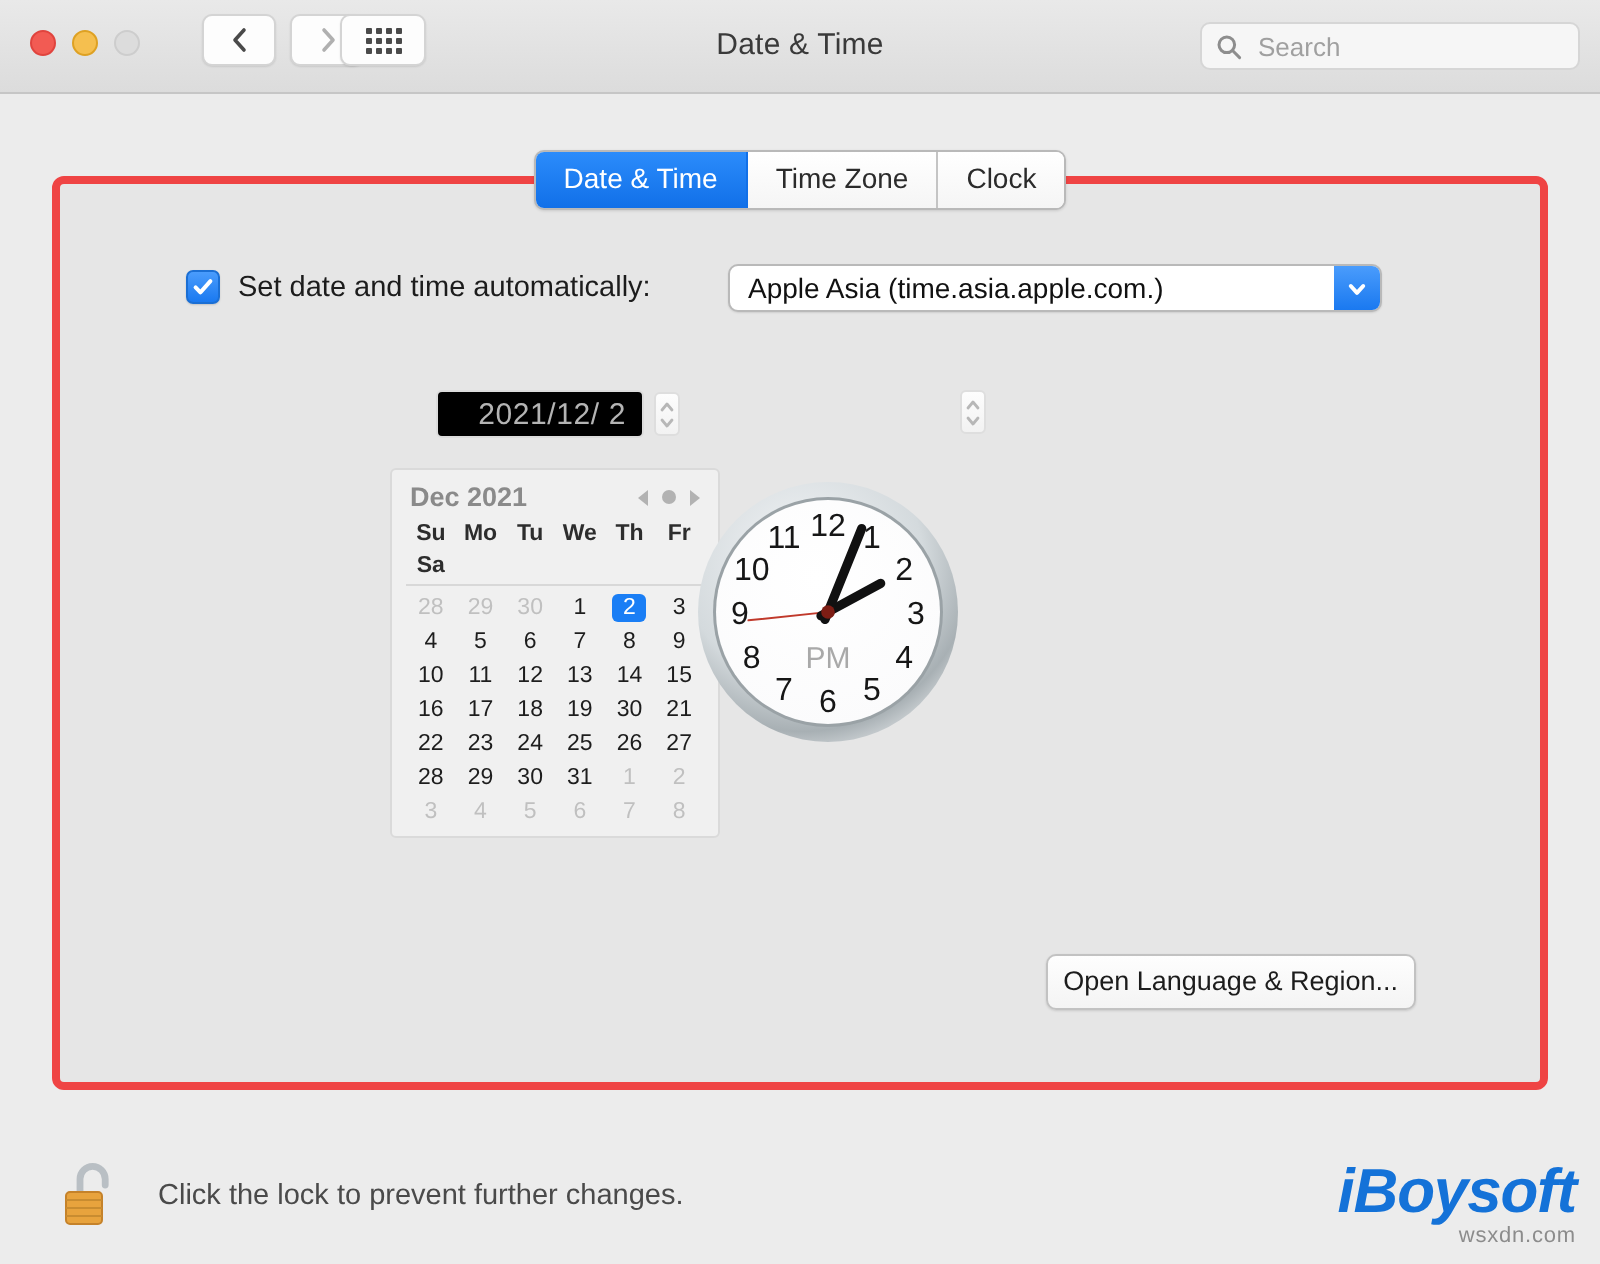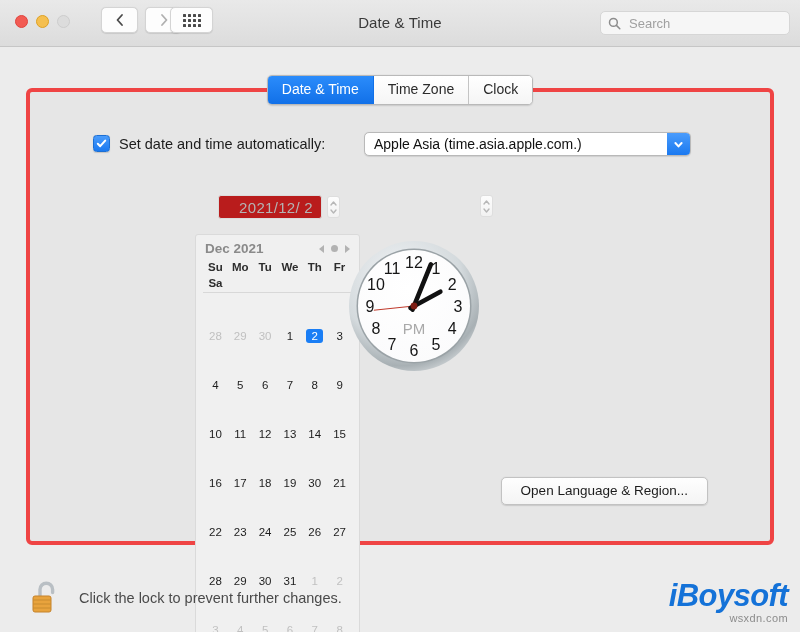--- a/index.html
+++ b/index.html
@@ -183,21 +183,21 @@
     display: flex; align-items: center; justify-content: center;
   }
   .dropchev svg { width: 11px; height: 11px; }
   .dropchev path { fill: none; stroke: #fff; stroke-width: 2; stroke-linecap: round; stroke-linejoin: round; }
 
   
   .field-wrap { position: absolute; display: flex; align-items: center; gap: 5px; }
   .field-wrap.date { top: 103px; left: 188px; }
   .field-wrap.time { top: 103px; left: 450px; }
   .txtfield {
-    background: #b91c1c;
+    background: #000000;
     border: 1px solid #dcdcdc;
     border-radius: 3px;
     height: 24px;
     display: flex;
     align-items: center;
     justify-content: flex-end;
     padding: 0 8px;
     font-size: 15px;
     color: #b4b4b4;
     letter-spacing: 0.3px;
@@ -247,21 +247,20 @@
     text-align: center;
     padding: 1px 0 3px;
   }
   .cal-sep { grid-column: 1 / -1; height: 1px; background: #d8d8d8; margin-bottom: 2px; }
   .cal-day {
     font-size: 11.5px;
     color: #1d1d1d;
     text-align: center;
     padding: 2.5px 0;
     position: relative;
-    margin-top: 32px;
   }
   .cal-day.dim { color: #c0c0c0; }
   .cal-day.sel span {
     display: inline-block;
     min-width: 17px;
     background: #1a7ef5;
     color: #fff;
     border-radius: 3px;
     padding: 1px 0;
     margin: -1px 0;
@@ -283,21 +282,21 @@
     color: #1c1c1c;
   }
   .open-btn {
     position: absolute;
     right: 62px; bottom: 36px;
     background: linear-gradient(180deg,#fefefe 0%,#f4f4f4 100%);
     border: 1px solid #c2c2c2;
     border-radius: 5px;
     font-size: 13.5px;
     color: #1c1c1c;
-    padding: 5px 19px 6px;
+    padding: 5px 8px 6px;
     box-shadow: 0 0.5px 1.2px rgba(0,0,0,0.13);
     white-space: nowrap;
   }
 
   
   .lockrow {
     position: absolute;
     left: 29px; bottom: 14px;
     display: flex;
     align-items: center;

